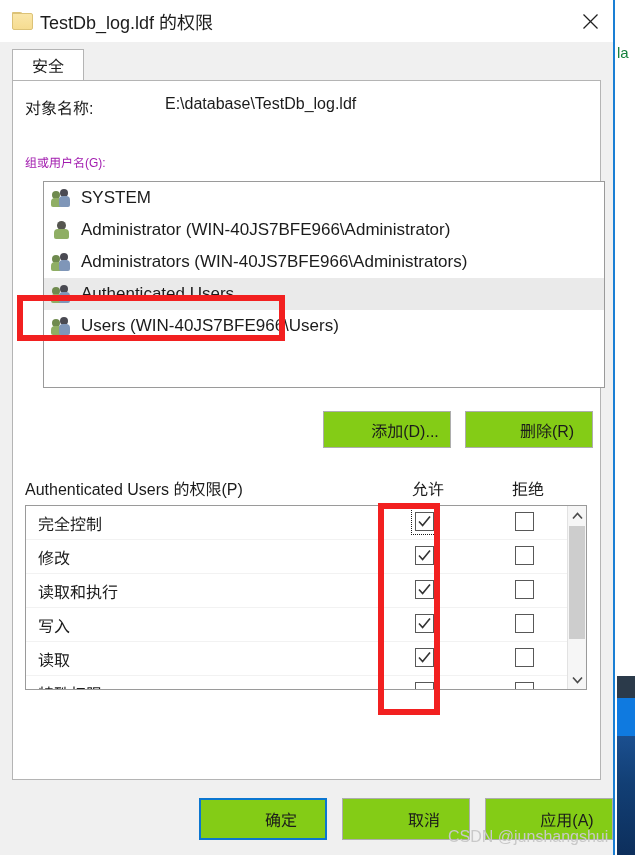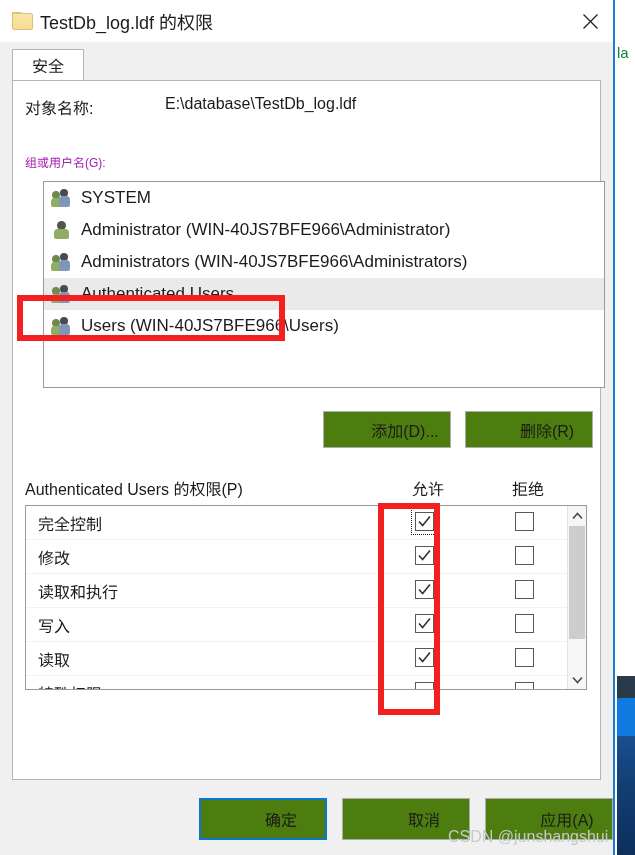--- a/index.html
+++ b/index.html
@@ -209,21 +209,21 @@
   }
   .user-icon.group .h1 { left: 0px;  top: 3px;  width: 8px;  height: 8px;  background:#6f8a4e; }
   .user-icon.group .b1 { left: -1px; top: 10px; width: 11px; height: 9px;  background:#8fae64; }
   .user-icon.group .h2 { left: 8px;  top: 1px;  width: 8px;  height: 8px;  background:#4a4a52; }
   .user-icon.group .b2 { left: 7px;  top: 8px;  width: 11px; height: 11px; background:#7f96b8; }
   .user-icon.single .h1 { left: 5px; top: 1px;  width: 9px;  height: 9px;  background:#55554f; }
   .user-icon.single .b1 { left: 2px; top: 9px;  width: 15px; height: 10px; background:#8fae64; }
 
   
   .btn {
-    background: #4d7c0f;
+    background: #84cc16;
     border: 1px solid #adadad;
     box-sizing: border-box;
     font-family: "Liberation Sans", "DejaVu Sans", sans-serif;
     font-size: 16px;
     color: #1b1b1b;
     display: flex;
     align-items: center;
     justify-content: center;
     cursor: default;
     padding-left: 36px;

